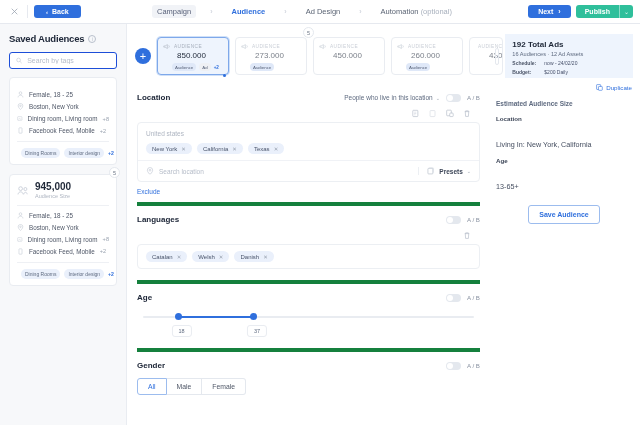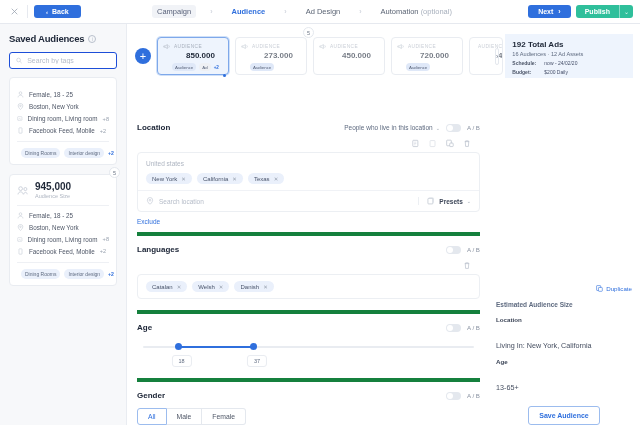--- a/index.html
+++ b/index.html
@@ -112,21 +112,21 @@
     display: flex; align-items: center; justify-content: center; font-size: 11px;
     flex: 0 0 16px; cursor: pointer; line-height: 0;
   }
   .mini-card {
     width: 72px; height: 38px; border: 1px solid #e9ecf1; border-radius: 4px;
     background: #fff; padding: 5px 5px; position: relative; flex: 0 0 72px; cursor: pointer;
   }
   .mini-card.sel { border-color: #7ea8ea; background: #eef4fd; box-shadow: 0 0 0 1px #cfe0f8; }
   .mc-top { display: flex; align-items: center; gap: 3px; }
   .mc-label { font-size: 4.8px; color: #a8b0bd; letter-spacing: .4px; }
-  .mc-num { font-size: 8px; font-weight: bold; color: #1f2838; margin-top: 1px; margin-left: 23px; }
+  .mc-num { font-size: 8px; font-weight: normal; color: #1f2838; margin-top: 1px; margin-left: 14px; }
   .mc-tags { display: flex; align-items: center; gap: 3px; margin-top: 3px; margin-left: 9px; }
   .mc-chip { background: #dfe8f8; color: #58637a; font-size: 4.4px; border-radius: 6px; padding: 1.5px 3px; }
   .mc-chip.plain { background: #eef0f4; }
   .mc-more { color: #2f6fdd; font-size: 4.6px; font-weight: bold; }
   .mini-card.faded .mc-num, .mini-card.faded .mc-label { opacity: .62; }
   .mini-card.cut { width: 34px; flex: 0 0 34px; overflow: hidden; }
   .arrow-btn {
     width: 14px; height: 17px; border: 1px solid #e4e8ee; border-radius: 3px; background: #fff;
     display: flex; align-items: center; justify-content: center; font-size: 7px; color: #707a8b;
     margin-left: -14px; cursor: pointer; z-index: 2;
@@ -141,21 +141,21 @@
   .summary-box {
     background: #eef4fd; border-radius: 0; padding: 6px 7px;
     width: 128px; flex: 0 0 128px; height: 44px;
   }
   .sum-title { font-size: 8px; font-weight: bold; color: #1f2838; }
   .sum-sub { font-size: 5.6px; color: #5f6b80; margin-top: 2px; }
   .sum-kv { display: flex; gap: 6px; font-size: 5px; color: #6d7787; margin-top: 3px; }
   .sum-kv .k { width: 26px; font-weight: bold; color: #47506 0; color:#4c5568;}
   .sum-kv .v { color: #47506a; }
 
-  .content-split { flex: 1; display: flex; min-height: 0; align-items: flex-end; }
+  .content-split { flex: 1; display: flex; min-height: 0; }
 
   .form-col { flex: 1; min-width: 0; padding: 4px 10px 0 10px; overflow: hidden; }
   .right-col { width: 150px; flex: 0 0 150px; padding: 4px 8px 0 6px; }
 
   .section { border-top: 4px solid #15803d; padding: 9px 0 0 0; }
   .section:first-child { border-top: none; }
   .sec-head { display: flex; align-items: center; }
   .sec-title { font-size: 8px; font-weight: bold; color: #20293a; }
   .sec-right { margin-left: auto; display: flex; align-items: center; gap: 6px; }
   .dropdown-lbl { font-size: 6.5px; color: #5f6b80; display: flex; align-items: center; gap: 3px; cursor: pointer; }
@@ -426,21 +426,21 @@
         </div>
 
         <div class="mini-card faded">
           <div class="mc-top">
             <svg width="8" height="7" viewBox="0 0 12 10">
               <path d="M1.2 4.2v1.8h2l3.4 2V2.2l-3.4 2h-2z" stroke="#c3c9d4" stroke-width=".9" fill="none"></path>
               <path d="M8.6 3.2a2.6 2.6 0 0 1 0 3.6" stroke="#c3c9d4" stroke-width=".9" fill="none"></path>
             </svg>
             <span class="mc-label">AUDIENCE</span>
           </div>
-          <div class="mc-num">720.000</div>
+          <div class="mc-num">260.000</div>
           <div class="mc-tags">
             <span class="mc-chip">Audience</span>
           </div>
         </div>
 
         <div class="mini-card faded cut">
           <div class="mc-top">
             <svg width="8" height="7" viewBox="0 0 12 10">
               <path d="M1.2 4.2v1.8h2l3.4 2V2.2l-3.4 2h-2z" stroke="#c3c9d4" stroke-width=".9" fill="none"></path>
               <path d="M8.6 3.2a2.6 2.6 0 0 1 0 3.6" stroke="#c3c9d4" stroke-width=".9" fill="none"></path>

